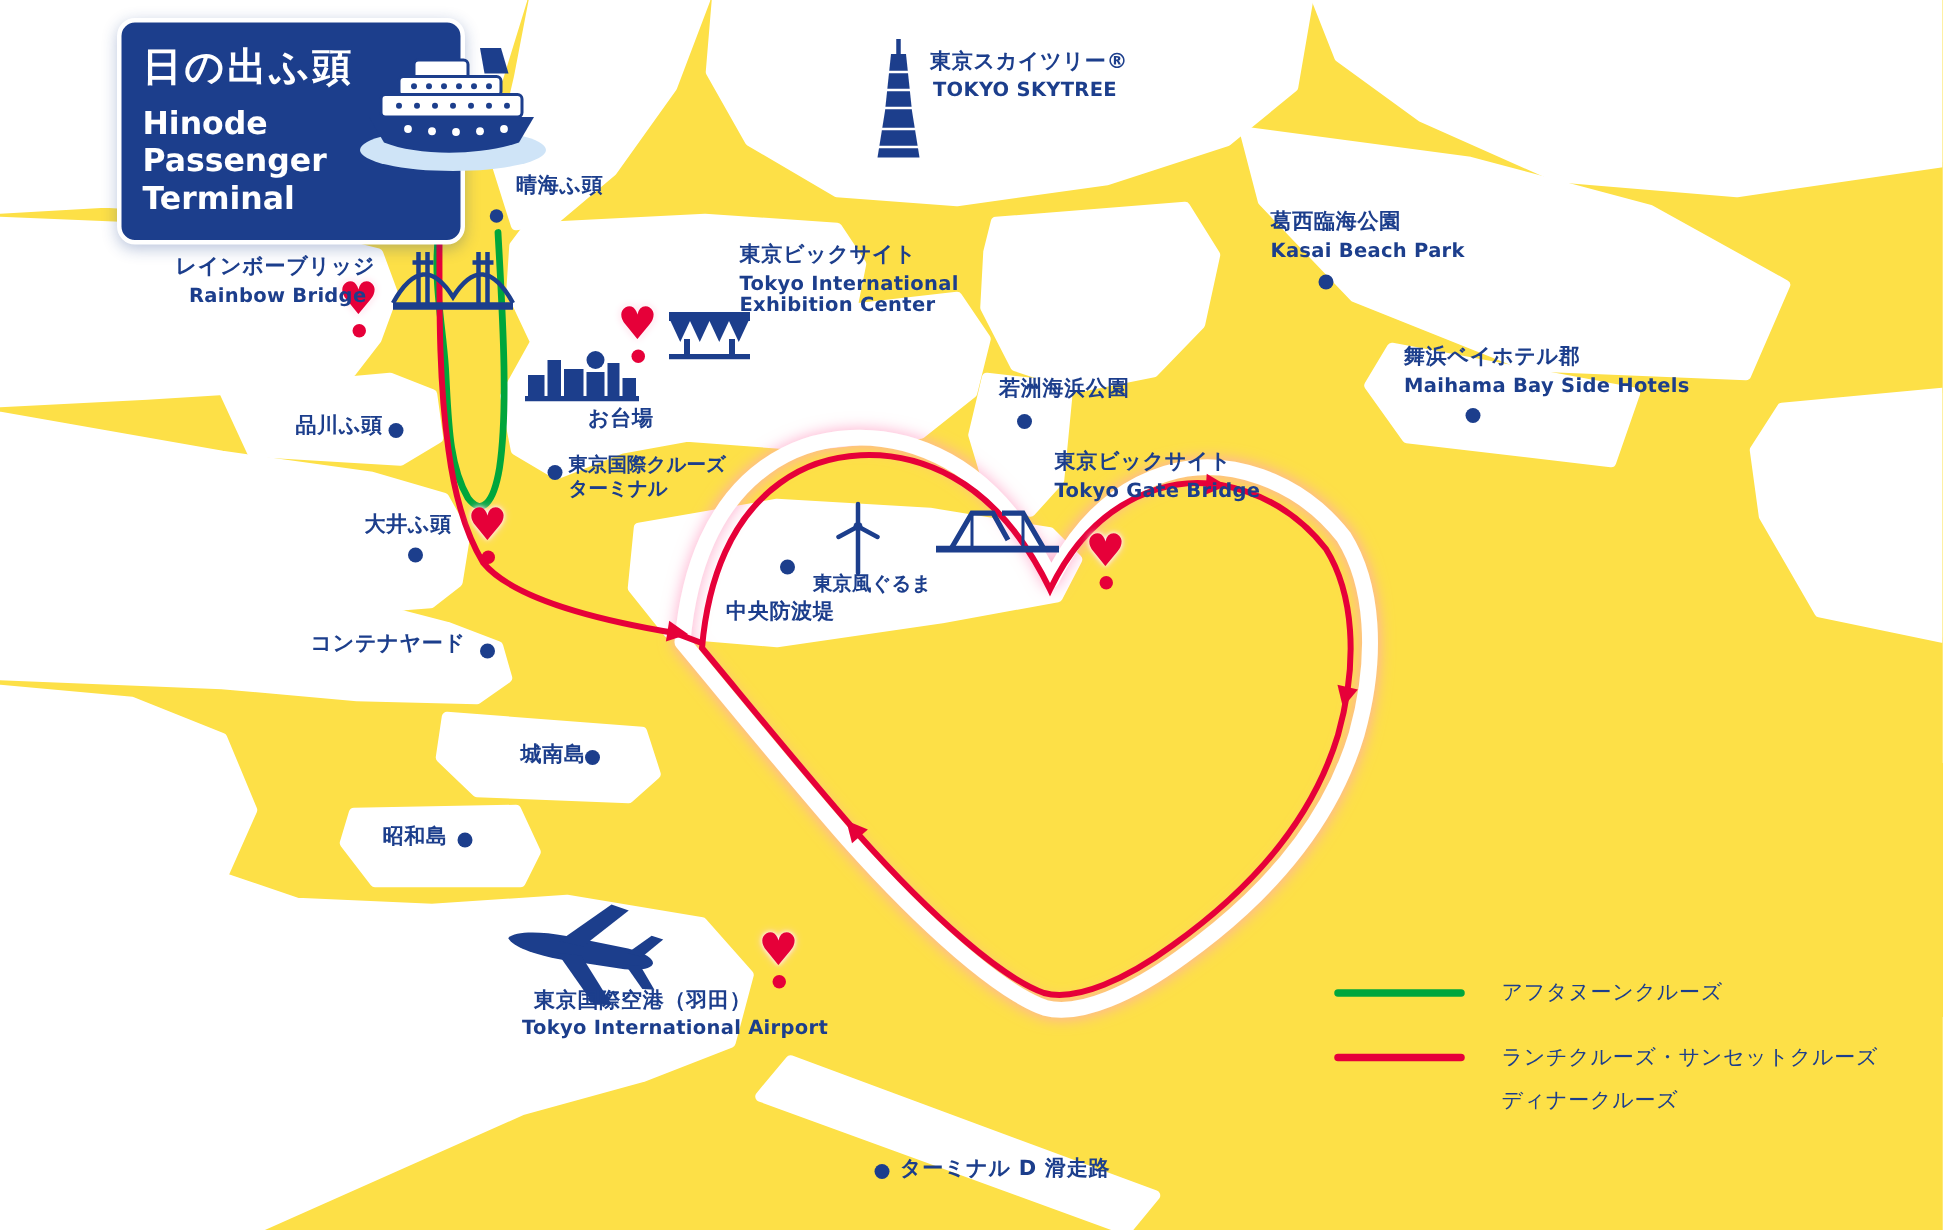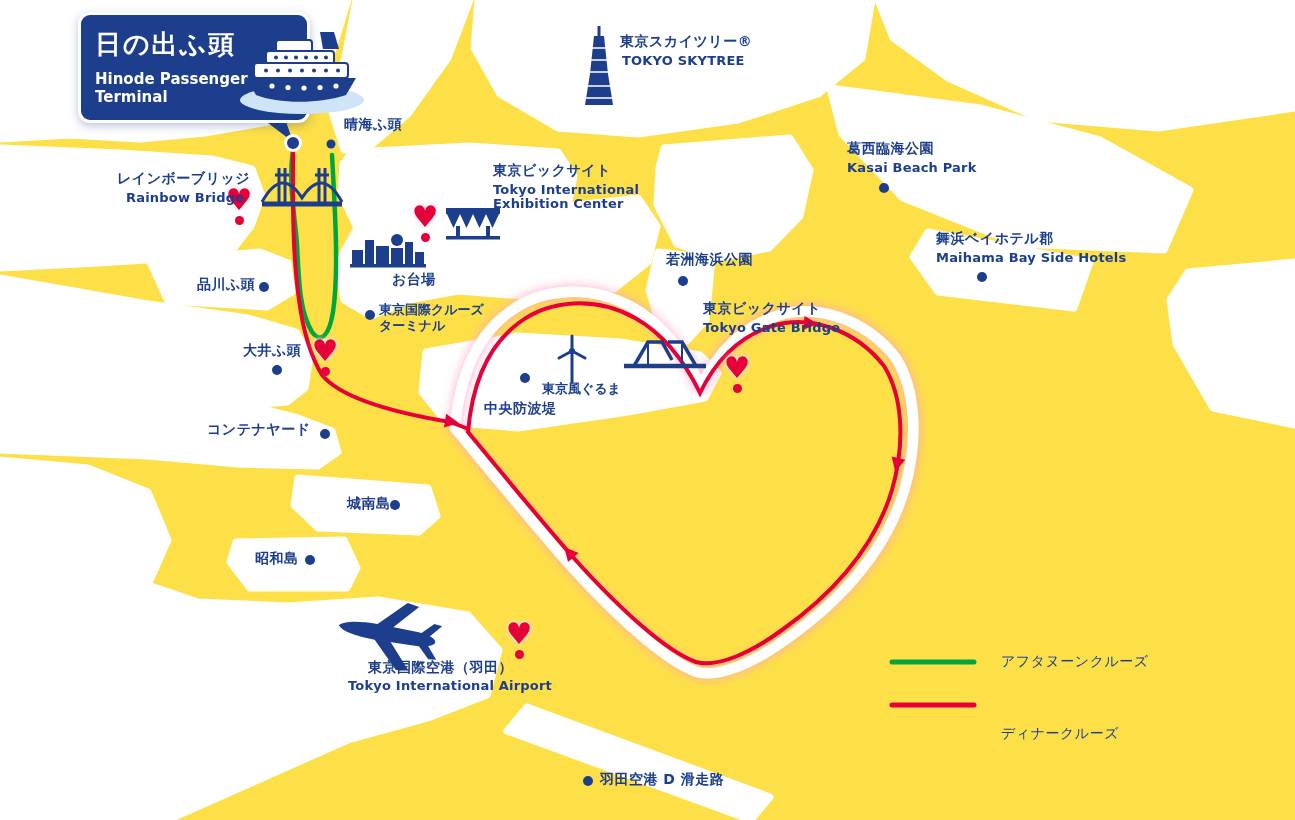--- a/index.html
+++ b/index.html
@@ -14,21 +14,21 @@
 
   .heart-marker{position:absolute;width:36px;text-align:center;}
   .heart-glyph{display:block;font-size:30px;line-height:26px;color:#e60039;
                text-shadow:0 0 3px #ffffff,0 0 6px #ffd0e0;}
   .heart-dot{display:block;width:9px;height:9px;border-radius:50%;background:#e60039;margin:3px auto 0;}
 
   .badge{position:absolute;left:78px;top:12px;width:198px;background:#1c3e8c;
          border:3px solid #ffffff;border-radius:12px;padding:12px 14px 14px;
          box-shadow:0 3px 10px rgba(28,62,140,.3);color:#fff;z-index:5;}
   .badge-title{font-size:26px;font-weight:bold;letter-spacing:2px;margin-bottom:8px;}
-  .badge-sub{font-size:15px;font-weight:bold;line-height:1.2;}
+  .badge-sub{font-size:21px;font-weight:bold;line-height:1.2;}
 
   #ship-svg{position:absolute;left:238px;top:18px;z-index:6;}
 
   .legend-line{position:absolute;width:90px;height:10px;}
   .legend-label{position:absolute;color:#1c3e8c;font-weight:normal;font-size:14px;letter-spacing:.5px;white-space:nowrap;}
 </style>
 </head>
 <body>
 
 <div id="stage">
@@ -236,28 +236,29 @@
   <div class="label jp" style="left:703px;top:300px">東京ビックサイト</div>
   <div class="label en" style="left:703px;top:320px">Tokyo Gate Bridge</div>
 
   <div class="label jp" style="left:243px;top:342px">大井ふ頭</div>
   <div class="label jp-sm" style="left:542px;top:382px">東京風ぐるま</div>
   <div class="label jp" style="left:484px;top:400px">中央防波堤</div>
   <div class="label jp" style="left:207px;top:421px">コンテナヤード</div>
   <div class="label jp" style="left:347px;top:495px">城南島</div>
   <div class="label jp" style="left:255px;top:550px">昭和島</div>
 
-  <div class="label jp" style="left:368px;top:659px">東京国際空港（羽田）</div>
+  <div class="label jp" style="left:356px;top:659px">東京国際空港（羽田）</div>
   <div class="label en" style="left:348px;top:678px">Tokyo International Airport</div>
 
-  <div class="label jp" style="left:600px;top:771px">羽田空港 D 滑走路</div>
+  <div class="label jp" style="left:600px;top:771px">ターミナル D 滑走路</div>
 
   <svg class="legend-line" style="left:888px;top:657px" width="90" height="10">
     <line x1="4" y1="5" x2="86" y2="5" stroke-width="5" stroke-linecap="round" stroke="#00a63c"></line>
   </svg>
   <div class="legend-label" style="left:1001px;top:653px">アフタヌーンクルーズ</div>
 
   <svg class="legend-line" style="left:888px;top:700px" width="90" height="10">
     <line x1="4" y1="5" x2="86" y2="5" stroke-width="5" stroke-linecap="round" stroke="#e60039"></line>
   </svg>
+  <div class="legend-label" style="left:1001px;top:696px">ランチクルーズ・サンセットクルーズ</div>
   <div class="legend-label" style="left:1001px;top:725px">ディナークルーズ</div>
 
 </div>
 
 </body></html>

